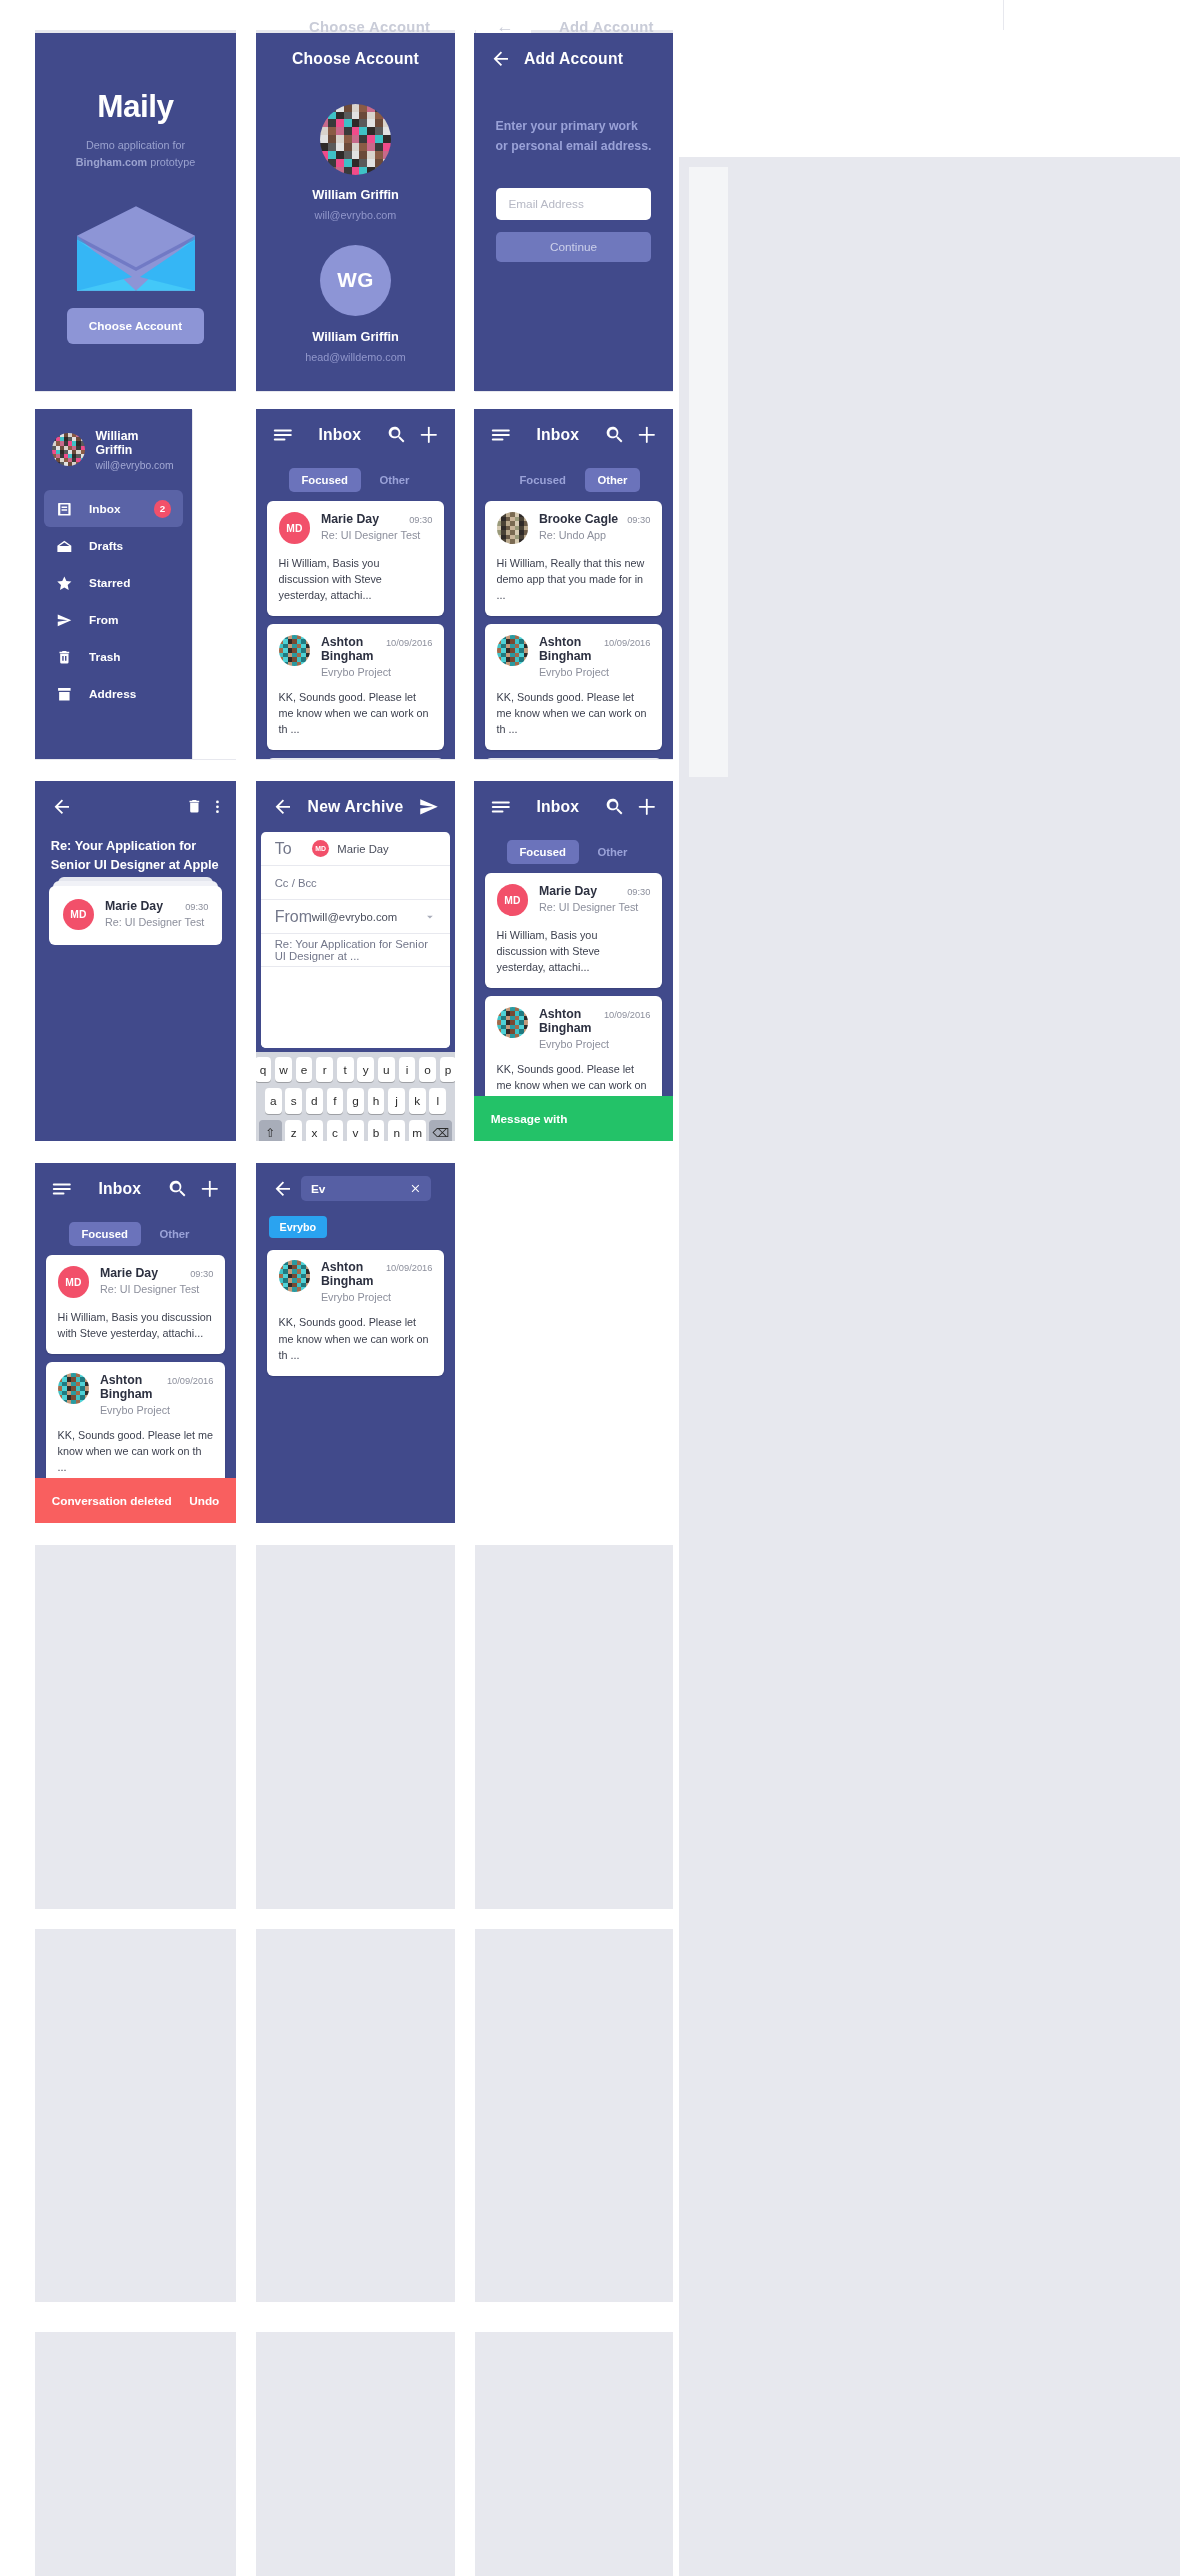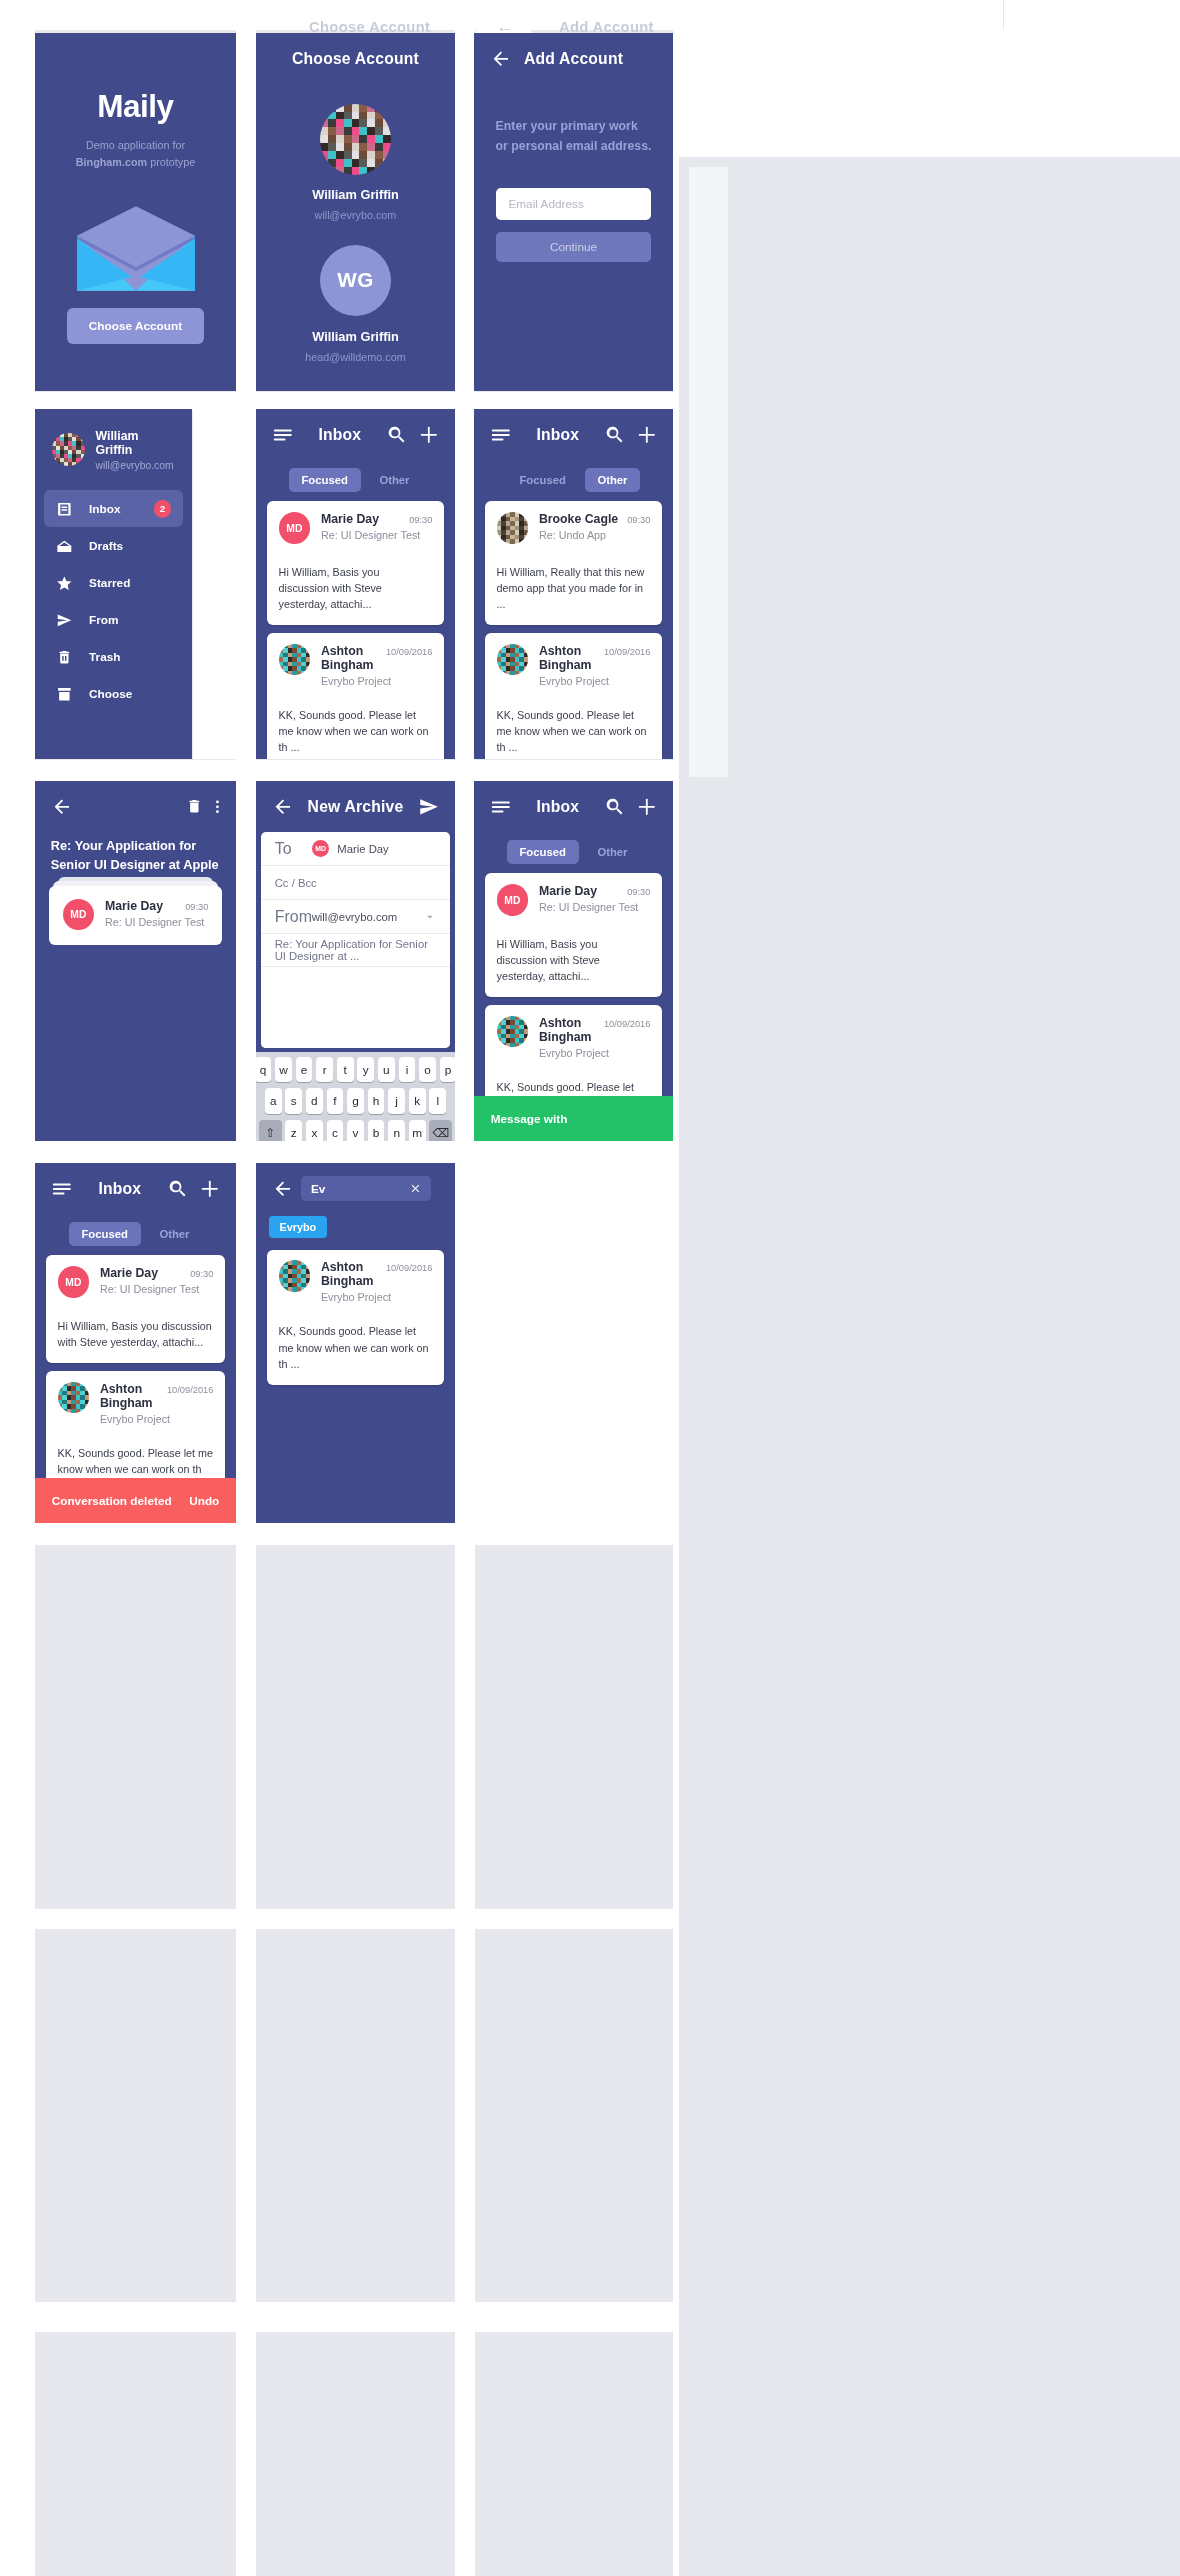--- a/index.html
+++ b/index.html
@@ -111,21 +111,21 @@
   .mc-av {
     width:31.5px; height:31.5px; border-radius:50%; flex:none; overflow:hidden;
     display:flex; align-items:center; justify-content:center;
     color:#fff; font-size:10.3px; font-weight:bold;
   }
   .mc-meta { flex:1; margin-left:10.8px; min-width:0; }
   .mc-row { display:flex; align-items:baseline; }
   .mc-name { font-size:12.3px; font-weight:bold; color:#2c3040; flex:1; }
   .mc-date { font-size:9.3px; color:#8c8f9c; flex:none; }
   .mc-sub { font-size:10.8px; color:#8c8f9c; margin-top:3px; }
-  .mc-body { font-size:10.8px; color:#3b3f4d; line-height:1.5; margin-top:20px; }
+  .mc-body { font-size:10.8px; color:#3b3f4d; line-height:1.5; margin-top:11px; }
 
   
   .det-subject { color:#fff; font-size:12.8px; font-weight:bold; line-height:1.5; padding:3.9px 15.7px 11.8px; }
   .stack { position:relative; margin:0 13.8px; }
   .stack .sheet { position:absolute; left:8.9px; right:8.9px; top:-8.9px; height:17.7px; background:#e4e6ee; border-radius:5.9px 5.9px 0 0; }
   .stack .sheet2 { left:3.9px; right:3.9px; top:-4.9px; background:#f1f2f7; }
   .det-card { position:relative; background:#fff; border-radius:5.9px; padding:12.8px 13.8px 14.8px; }
   .det-body { font-size:10.6px; color:#3b3f4d; line-height:1.62; margin-top:11.8px; white-space:pre-line; }
 
   
@@ -446,21 +446,21 @@
             </svg>
           </span>
           <span class="nav-label">Trash</span>
         </div>
         <div class="nav-item">
           <span class="nav-icon">
             <svg viewBox="0 0 24 24">
               <path d="M3 3h18v4H3zm1.5 5.5h15V21h-15zM9 11h6v2H9z"></path>
             </svg>
           </span>
-          <span class="nav-label">Choose</span>
+          <span class="nav-label">Address</span>
         </div>
       </div>
 
   </div>
 
   <div class="panel light" style="left:193px;top:409px;width:43px;height:350px;"></div>
 
   <div class="panel" style="left:256px;top:409px;width:199px;height:350px;">
     <div class="ph-head">
       <span class="ic">

